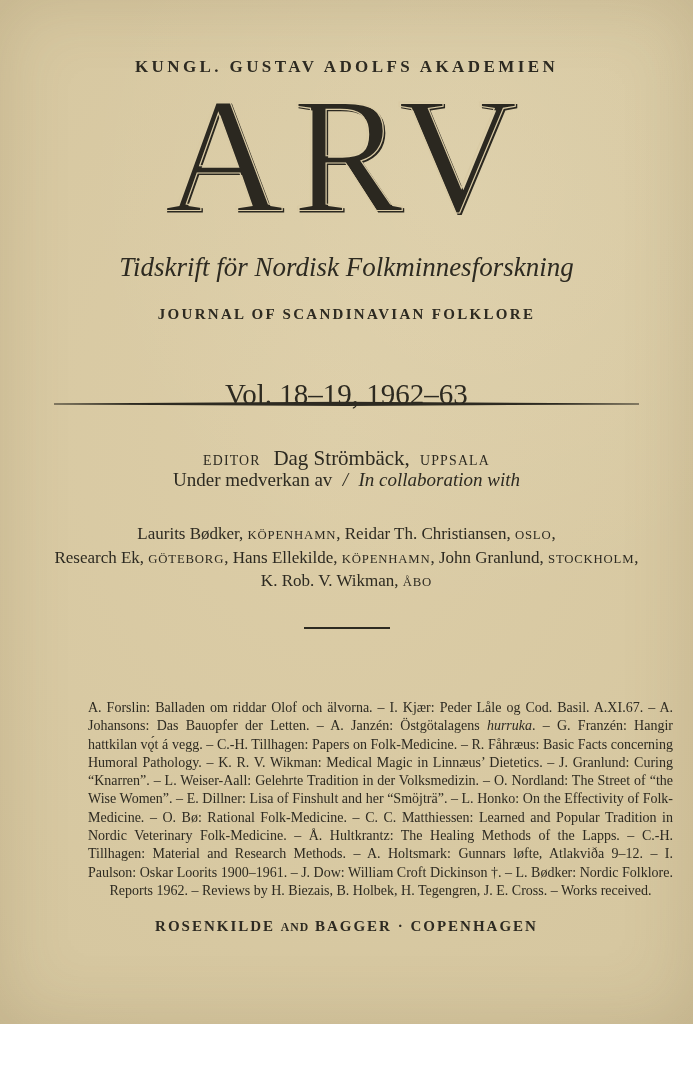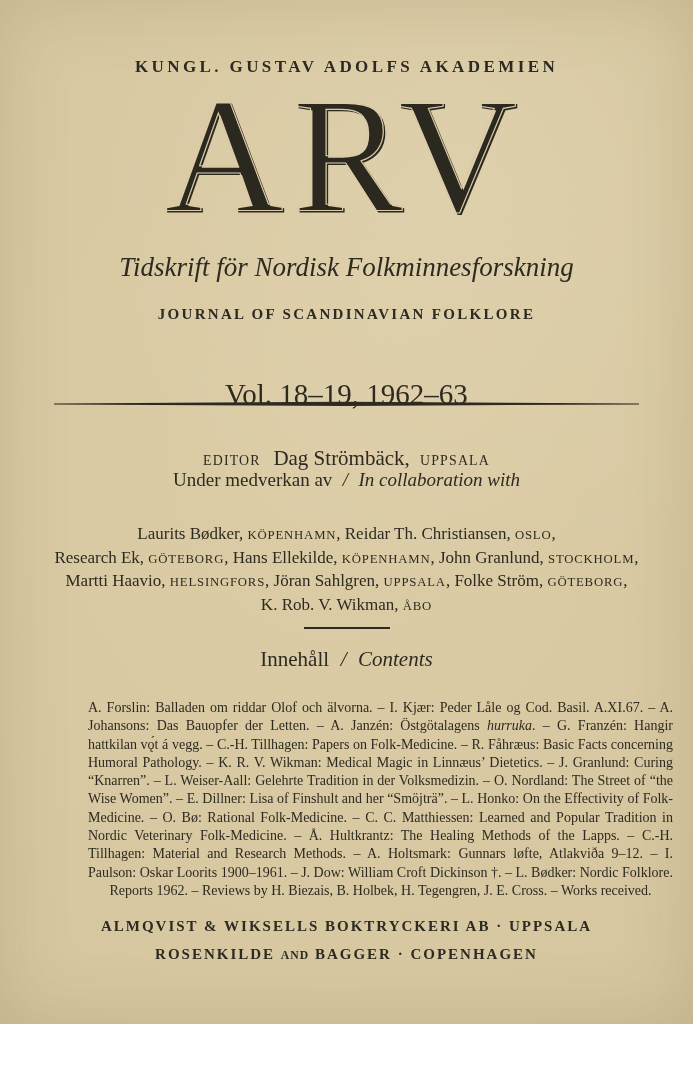--- a/index.html
+++ b/index.html
@@ -95,34 +95,27 @@
 
   <div class="block collab-intro">
     <span>Under medverkan av</span>
     <span class="italic-seg">/</span>
     <span class="italic-seg">In collaboration with</span>
   </div>
 
   <div class="block collab-lines">
       <div><span>Laurits Bødker, </span><span class="caps-seg">KÖPENHAMN</span><span>, Reidar Th. Christiansen, </span><span class="caps-seg">OSLO</span><span>,</span></div>
       <div><span>Research Ek, </span><span class="caps-seg">GÖTEBORG</span><span>, Hans Ellekilde, </span><span class="caps-seg">KÖPENHAMN</span><span>, John Granlund, </span><span class="caps-seg">STOCKHOLM</span><span>,</span></div>
-      <div><span>Martti Haavio, </span><span class="caps-seg">HELSINGFORS</span><span>, Jöran Sahlgren, </span><span class="caps-seg">UPPSALA</span><span>, Folke Ström, </span><span class="caps-seg">GÖTEBORG</span><span>,</span></div>
       <div><span>K. Rob. V. Wikman, </span><span class="caps-seg">ÅBO</span></div>
     </div>
 
   <div class="block short-rule">
       <div></div>
     </div>
 
-  <div class="block contents-heading">
-    <span>Innehåll</span>
-    <span class="italic-seg">/</span>
-    <span class="italic-seg">Contents</span>
-  </div>
 
   <p class="contents-para"><span>A. Forslin: Balladen om riddar Olof och älvorna. – I. Kjær: Peder Låle og Cod. Basil. A.XI.67. – A. Johansons: Das Bauopfer der Letten. – A. Janzén: Östgötalagens </span><span class="italic-seg">hurruka</span><span>. – G. Franzén: Hangir hattkilan vǫ́t á vegg. – C.-H. Tillhagen: Papers on Folk-Medicine. – R. Fåhræus: Basic Facts concerning Humoral Pathology. – K. R. V. Wikman: Medical Magic in Linnæus’ Dietetics. – J. Granlund: Curing “Knarren”. – L. Weiser-Aall: Gelehrte Tradition in der Volksmedizin. – O. Nordland: The Street of “the Wise Women”. – E. Dillner: Lisa of Finshult and her “Smöjträ”. – L. Honko: On the Effectivity of Folk-Medicine. – O. Bø: Rational Folk-Medicine. – C. C. Matthiessen: Learned and Popular Tradition in Nordic Veterinary Folk-Medicine. – Å. Hultkrantz: The Healing Methods of the Lapps. – C.-H. Tillhagen: Material and Research Methods. – A. Holtsmark: Gunnars løfte, Atlakviða 9–12. – I. Paulson: Oskar Loorits 1900–1961. – J. Dow: William Croft Dickinson †. – L. Bødker: Nordic Folklore. Reports 1962. – Reviews by H. Biezais, B. Holbek, H. Tegengren, J. E. Cross. – Works received.</span></p>
 
   <div class="block publishers">
-      <div><span>ALMQVIST &amp; WIKSELLS BOKTRYCKERI AB · UPPSALA</span></div>
       <div><span>ROSENKILDE </span><span class="and-seg">AND</span><span> BAGGER · COPENHAGEN</span></div>
     </div>
 
 </div>
 
 </body></html>

